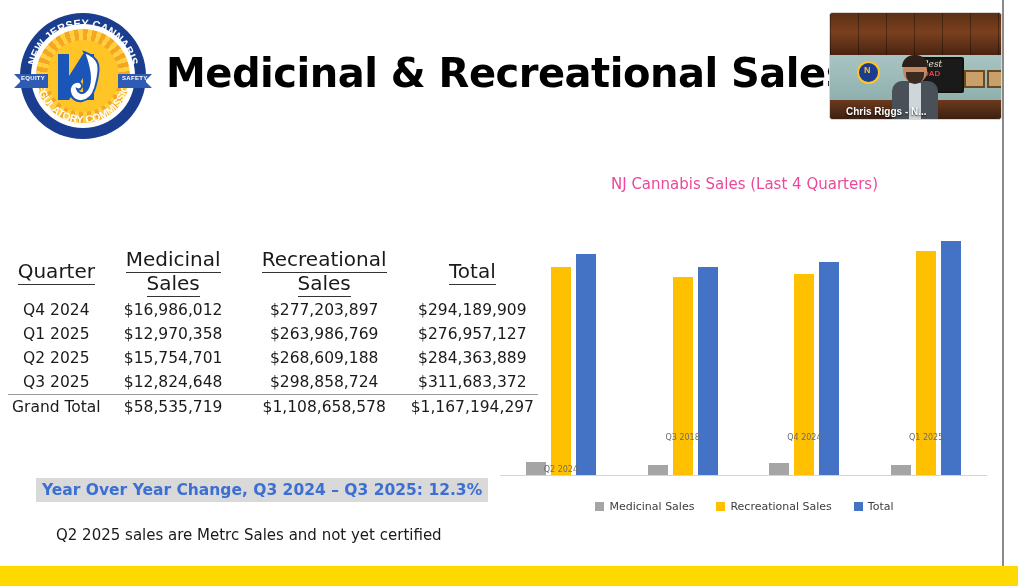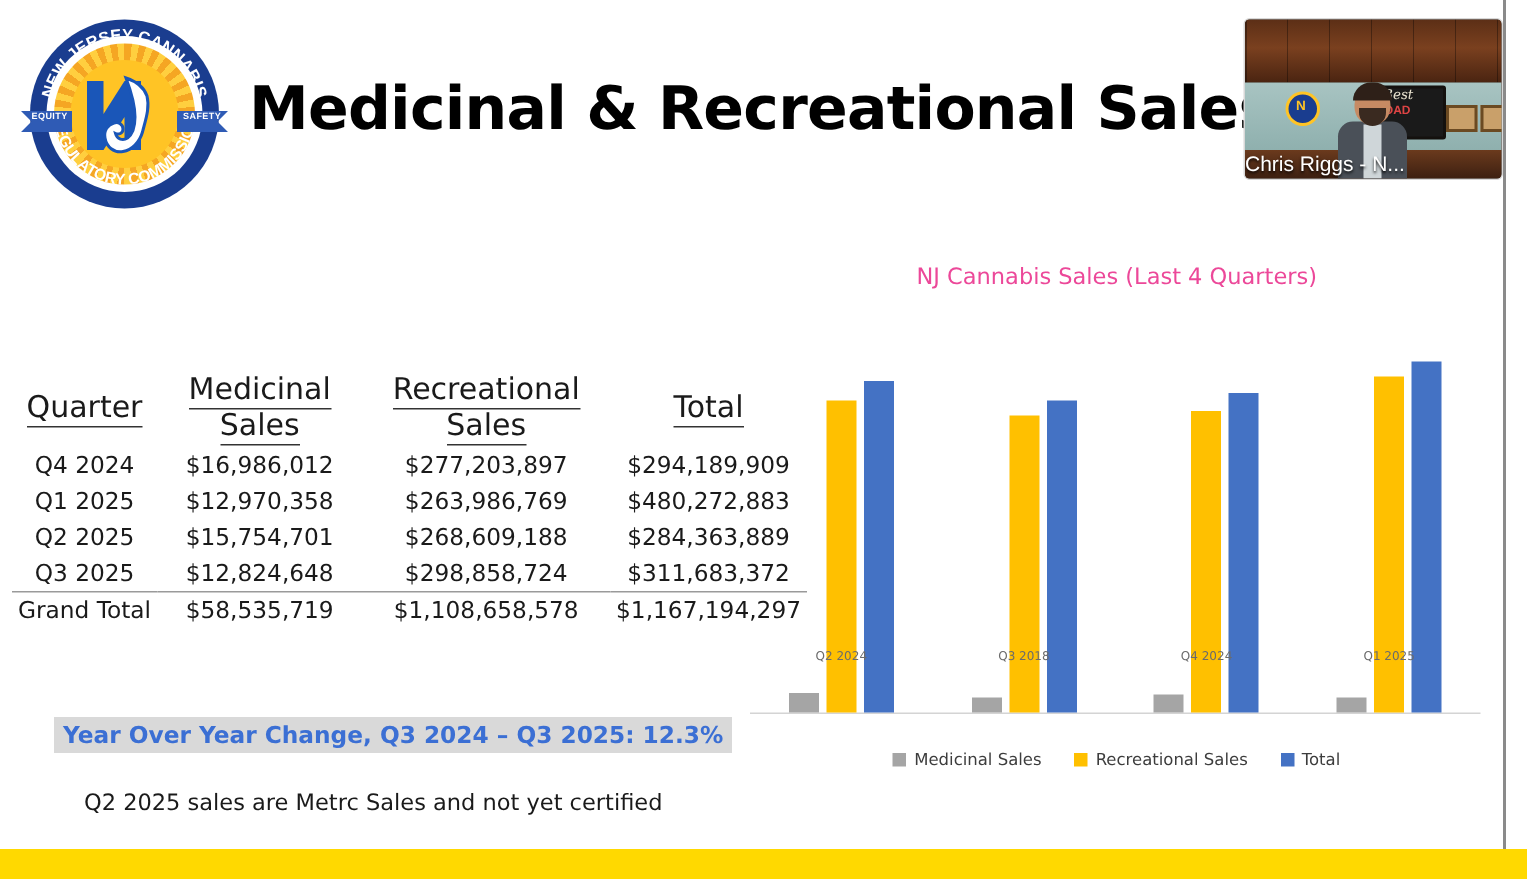--- a/index.html
+++ b/index.html
@@ -94,22 +94,22 @@
   .vid-sign{position:absolute;left:88px;top:44px;width:42px;height:32px;background:#1a1a1a;
     border:2px solid #14110e;border-radius:2px;}
   .vid-sign-t1{position:absolute;left:92px;top:46px;font-size:9px;color:#e8e2cf;
     font-family:"DejaVu Serif",serif;font-style:italic;}
   .vid-sign-t2{position:absolute;left:93px;top:56px;font-size:8px;color:#d44;font-weight:bold;}
   .vid-frame{position:absolute;width:17px;height:14px;background:#c9a06a;
     border:2px solid #6b4a22;top:57px;}
   .vf1{left:134px;}
   .vf2{left:157px;}
   .vid-name{
-    position:absolute;left:0;bottom:0;padding:2px 0;
-    font-size:14px;font-weight:normal;color:#fff;
+    position:absolute;left:0;bottom:0;padding:2px 16px;
+    font-size:10px;font-weight:bold;color:#fff;
     text-shadow:0 1px 2px rgba(0,0,0,.9);white-space:nowrap;
   }
 
   
   #table-wrap{position:absolute;left:8px;top:245px;width:530px;
     font-family:"DejaVu Sans",sans-serif;}
   table{border-collapse:collapse;width:530px;font-size:15.5px;color:#1a1a1a;}
   th{font-weight:normal;padding:2px 4px 3px;text-align:center;font-size:20px;}
   th span{border-bottom:1.5px solid #333;padding-bottom:1px;}
   td{padding:3px 4px;text-align:center;white-space:nowrap;}
@@ -240,21 +240,21 @@
         <tr>
           <td class="qcol">Q4 2024</td>
           <td>$16,986,012</td>
           <td>$277,203,897</td>
           <td>$294,189,909</td>
         </tr>
         <tr>
           <td class="qcol">Q1 2025</td>
           <td>$12,970,358</td>
           <td>$263,986,769</td>
-          <td>$480,272,883</td>
+          <td>$276,957,127</td>
         </tr>
         <tr>
           <td class="qcol">Q2 2025</td>
           <td>$15,754,701</td>
           <td>$268,609,188</td>
           <td>$284,363,889</td>
         </tr>
         <tr class="last-row">
           <td class="qcol">Q3 2025</td>
           <td>$12,824,648</td>
@@ -306,21 +306,21 @@
         </div>
         <div class="lg">
           <span class="sw" style="background: rgb(255, 192, 0);"></span>
           <span>Recreational Sales</span>
         </div>
         <div class="lg">
           <span class="sw" style="background: rgb(68, 114, 196);"></span>
           <span>Total</span>
         </div>
       </div>
-  <div class="xlab" style="left: 3px; width: 121.75px;">Q2 2024</div>
+  <div class="xlab" style="left: 3px; width: 121.75px; margin-top: 32px;">Q2 2024</div>
       <div class="xlab" style="left: 124.75px; width: 121.75px;">Q3 2018</div>
       <div class="xlab" style="left: 246.5px; width: 121.75px;">Q4 2024</div>
       <div class="xlab" style="left: 368.25px; width: 121.75px;">Q1 2025</div>
     </div>
 
 
 </div>
 
 <div class="bottom-bar"></div>
 

